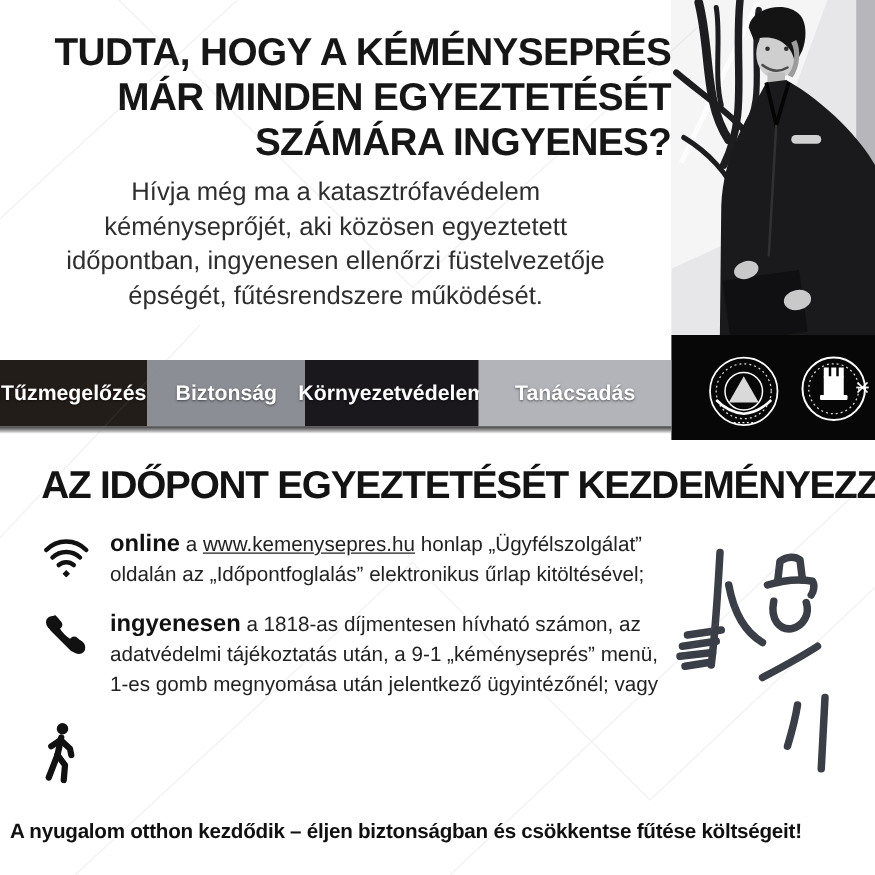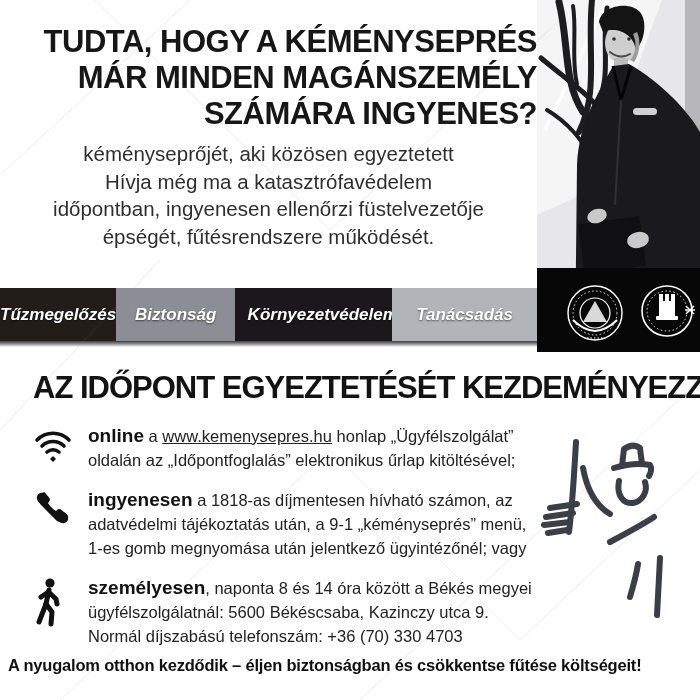--- a/index.html
+++ b/index.html
@@ -20,30 +20,29 @@
   .intro{
     position:absolute;top:140px;left:0;width:537px;text-align:center;
     font-size:20.5px;line-height:27.5px;color:#2e2e2e;font-weight:400;
   }
   
   .photo{position:absolute;left:537px;top:0;width:163px;height:352px;}
   
   .band{
     position:absolute;left:0;top:288px;width:537px;height:53px;
     display:flex;
-    font-style:italic;
   }
   .band-item{
     display:flex;align-items:center;justify-content:center;
     color:#ffffff;font-weight:bold;font-size:17px;
     text-shadow:0 1px 2px rgba(0,0,0,.55);
   }
   .band-item:nth-child(1){width:125px;}
   .band-item:nth-child(2){width:134px;align-items:center;}
-  .band-item:nth-child(3){width:139px;padding-left:18px;}
+  .band-item:nth-child(3){width:139px;}
   .band-item:nth-child(4){width:163px;}
   .band-shadow{
     position:absolute;left:0;top:341px;width:537px;height:6px;
     background:linear-gradient(180deg,#3b3b3b 0%,#9b9b9b 55%,rgba(255,255,255,0) 100%);
   }
   
   .section-title{
     position:absolute;top:370px;left:33px;width:640px;
     font-weight:bold;font-size:31px;letter-spacing:-1px;color:#131313;
     white-space:nowrap;
@@ -78,27 +77,27 @@
     <path d="M0,430 L160,260"></path>
     <path d="M60,700 L330,450"></path>
     <path d="M330,450 L520,640"></path>
     <path d="M520,640 L700,470"></path>
     <path d="M360,700 L700,380"></path>
   </g>
 </svg>
 
 <div class="headline">
   <div>TUDTA, HOGY A KÉMÉNYSEPRÉS</div>
-  <div>MÁR MINDEN MAGÁNSZEMÉLY</div>
+  <div>MÁR MINDEN EGYEZTETÉSÉT</div>
   <div>SZÁMÁRA INGYENES?</div>
 </div>
 
 <div class="intro">
+  <div>Hívja még ma a katasztrófavédelem</div>
   <div>kéményseprőjét, aki közösen egyeztetett</div>
-  <div>Hívja még ma a katasztrófavédelem</div>
   <div>időpontban, ingyenesen ellenőrzi füstelvezetője</div>
   <div>épségét, fűtésrendszere működését.</div>
 </div>
 
 <div class="photo">
   <svg width="163" height="352" viewBox="0 0 163 352">
     <rect width="163" height="352" fill="#e7e7e9"></rect>
     <polygon points="0,0 125,0 55,190 0,215" fill="#f5f5f6"></polygon>
     <line x1="8" y1="130" x2="70" y2="0" stroke="#ffffff" stroke-width="4" opacity="0.8"></line>
     <rect x="148" y="0" width="15" height="352" fill="#b7b7bb"></rect>
@@ -215,23 +214,20 @@
         <circle cx="17" cy="5" r="4.6" fill="#111"></circle>
         <g stroke="#111" stroke-width="5" fill="none" stroke-linecap="round" stroke-linejoin="round">
           <path d="M16,12 L13,26"></path>
           <path d="M15.5,14 L23,21 L24,26"></path>
           <path d="M15.5,14 L8,19"></path>
           <path d="M13,26 L6,44"></path>
           <path d="M13,26 L19,34 L18,46"></path>
         </g>
       </svg>
     </div>
-    <div class="txt">
-      <span class="lead">személyesen</span><span>, naponta 8 és 14 óra között a Békés megyei ügyfélszolgálatnál: 5600 Békéscsaba, Kazinczy utca 9. Normál díjszabású telefonszám: +36 (70) 330 4703</span>
-    </div>
   </div>
 
 </div>
 
 <div class="doodle">
   <svg width="165" height="225" viewBox="0 0 165 225">
     <g stroke="#3a3e47" stroke-width="6" fill="none" stroke-linecap="round" stroke-linejoin="round">
       <path d="M44,22 C42,58 40,88 37,112"></path>
       <path d="M18,88 L45,84"></path>
       <path d="M14,97 L41,93"></path>

